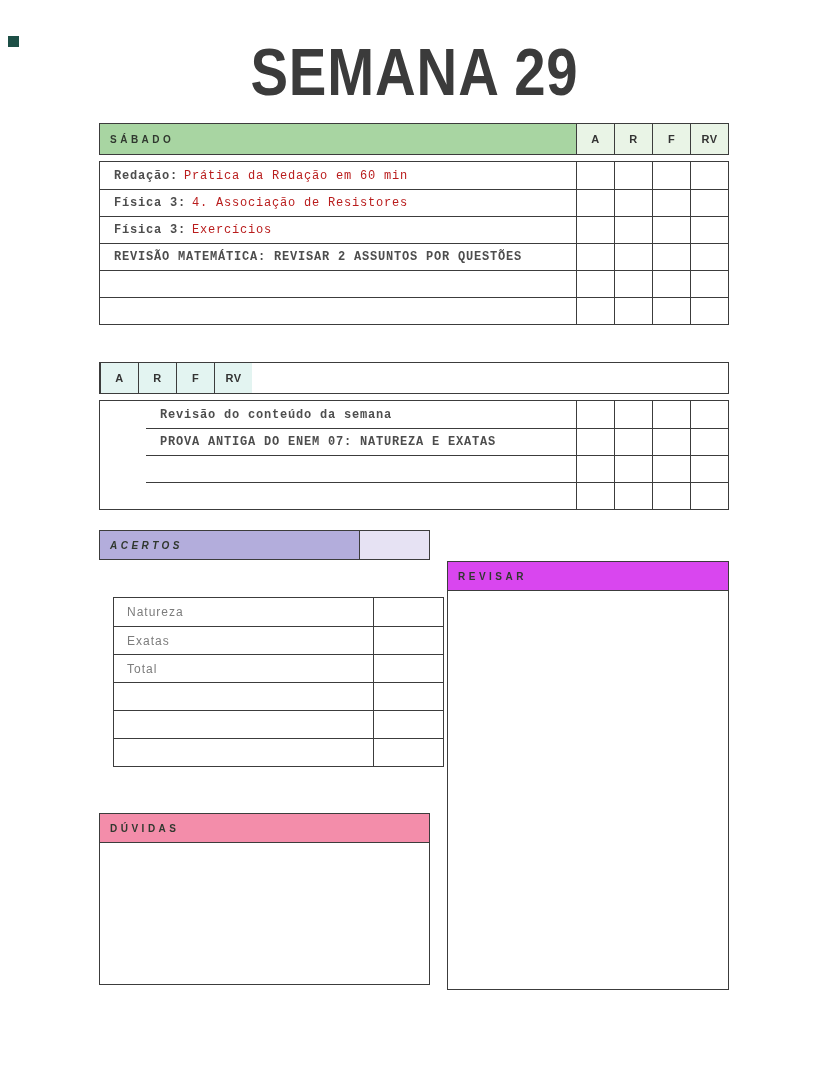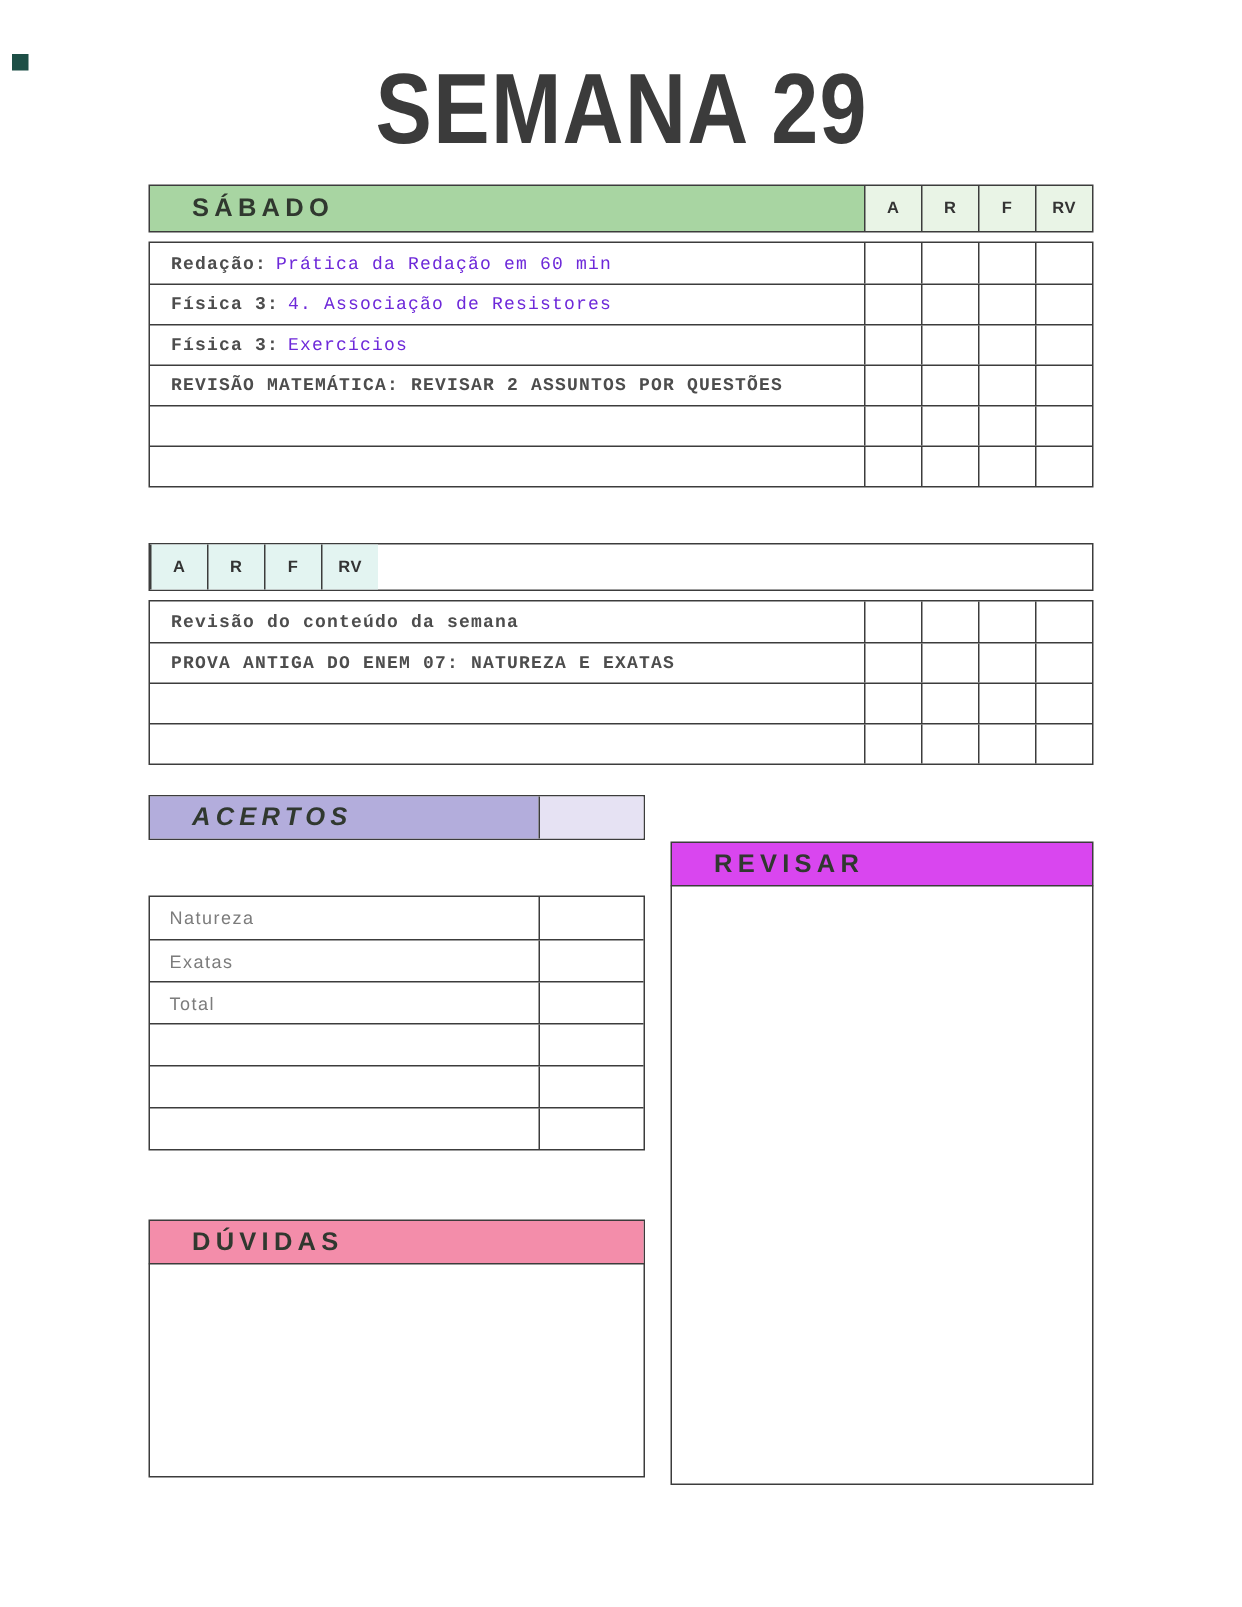--- a/index.html
+++ b/index.html
@@ -46,22 +46,22 @@
   .hrow {
     position: absolute;
     display: flex;
     border: 1px solid #3c3c3c;
     background: #ffffff;
   }
   .hlabel {
     flex: 1;
     display: flex;
     align-items: center;
-    padding-left: 28px;
-    font-size: 17px;
+    padding-left: 10px;
+    font-size: 10px;
     font-weight: bold;
     letter-spacing: 3.5px;
     color: #30382f;
   }
   .hbox {
     width: 38px;
     border-left: 1px solid #3c3c3c;
     display: flex;
     align-items: center;
     justify-content: center;
@@ -85,34 +85,34 @@
     display: flex;
     align-items: center;
     padding-left: 14px;
     font-size: 12px;
     letter-spacing: 0.8px;
     white-space: nowrap;
     overflow: hidden;
     font-family: Liberation Mono, monospace;
   }
   .ttext .b { font-weight: bold; color: #4d4d4d; margin-right: 6px; }
-  .ttext .r { color: #6d28d9; }
+  .ttext .r { color: #b91c1c; }
   .tbox { width: 38px; }
 
   
   #sabado-header { left: 99px; top: 123px; width: 630px; height: 32px; }
   #sabado-rows   { left: 99px; top: 161px; width: 630px; }
 
   
   #domingo-header { left: 99px; top: 362px; width: 630px; height: 32px; }
-  #domingo-rows   { left: 99px; top: 400px; width: 630px; }
+  #domingo-rows   { left: 99px; top: 400px; width: 630px; padding-left: 46px; }
 
   
   #acertos-header { left: 99px; top: 530px; width: 331px; height: 30px; font-style: italic; }
-  #acertos-rows   { left: 99px; top: 597px; width: 331px; }
+  #acertos-rows   { left: 113px; top: 597px; width: 331px; }
   .arow { display: flex; height: 28px; }
   .arow + .arow { border-top: 1px solid #3c3c3c; }
   .atext {
     flex: 1;
     display: flex;
     align-items: center;
     padding-left: 13px;
     font-size: 12px;
     letter-spacing: 1px;
     color: #7c7c7c;

